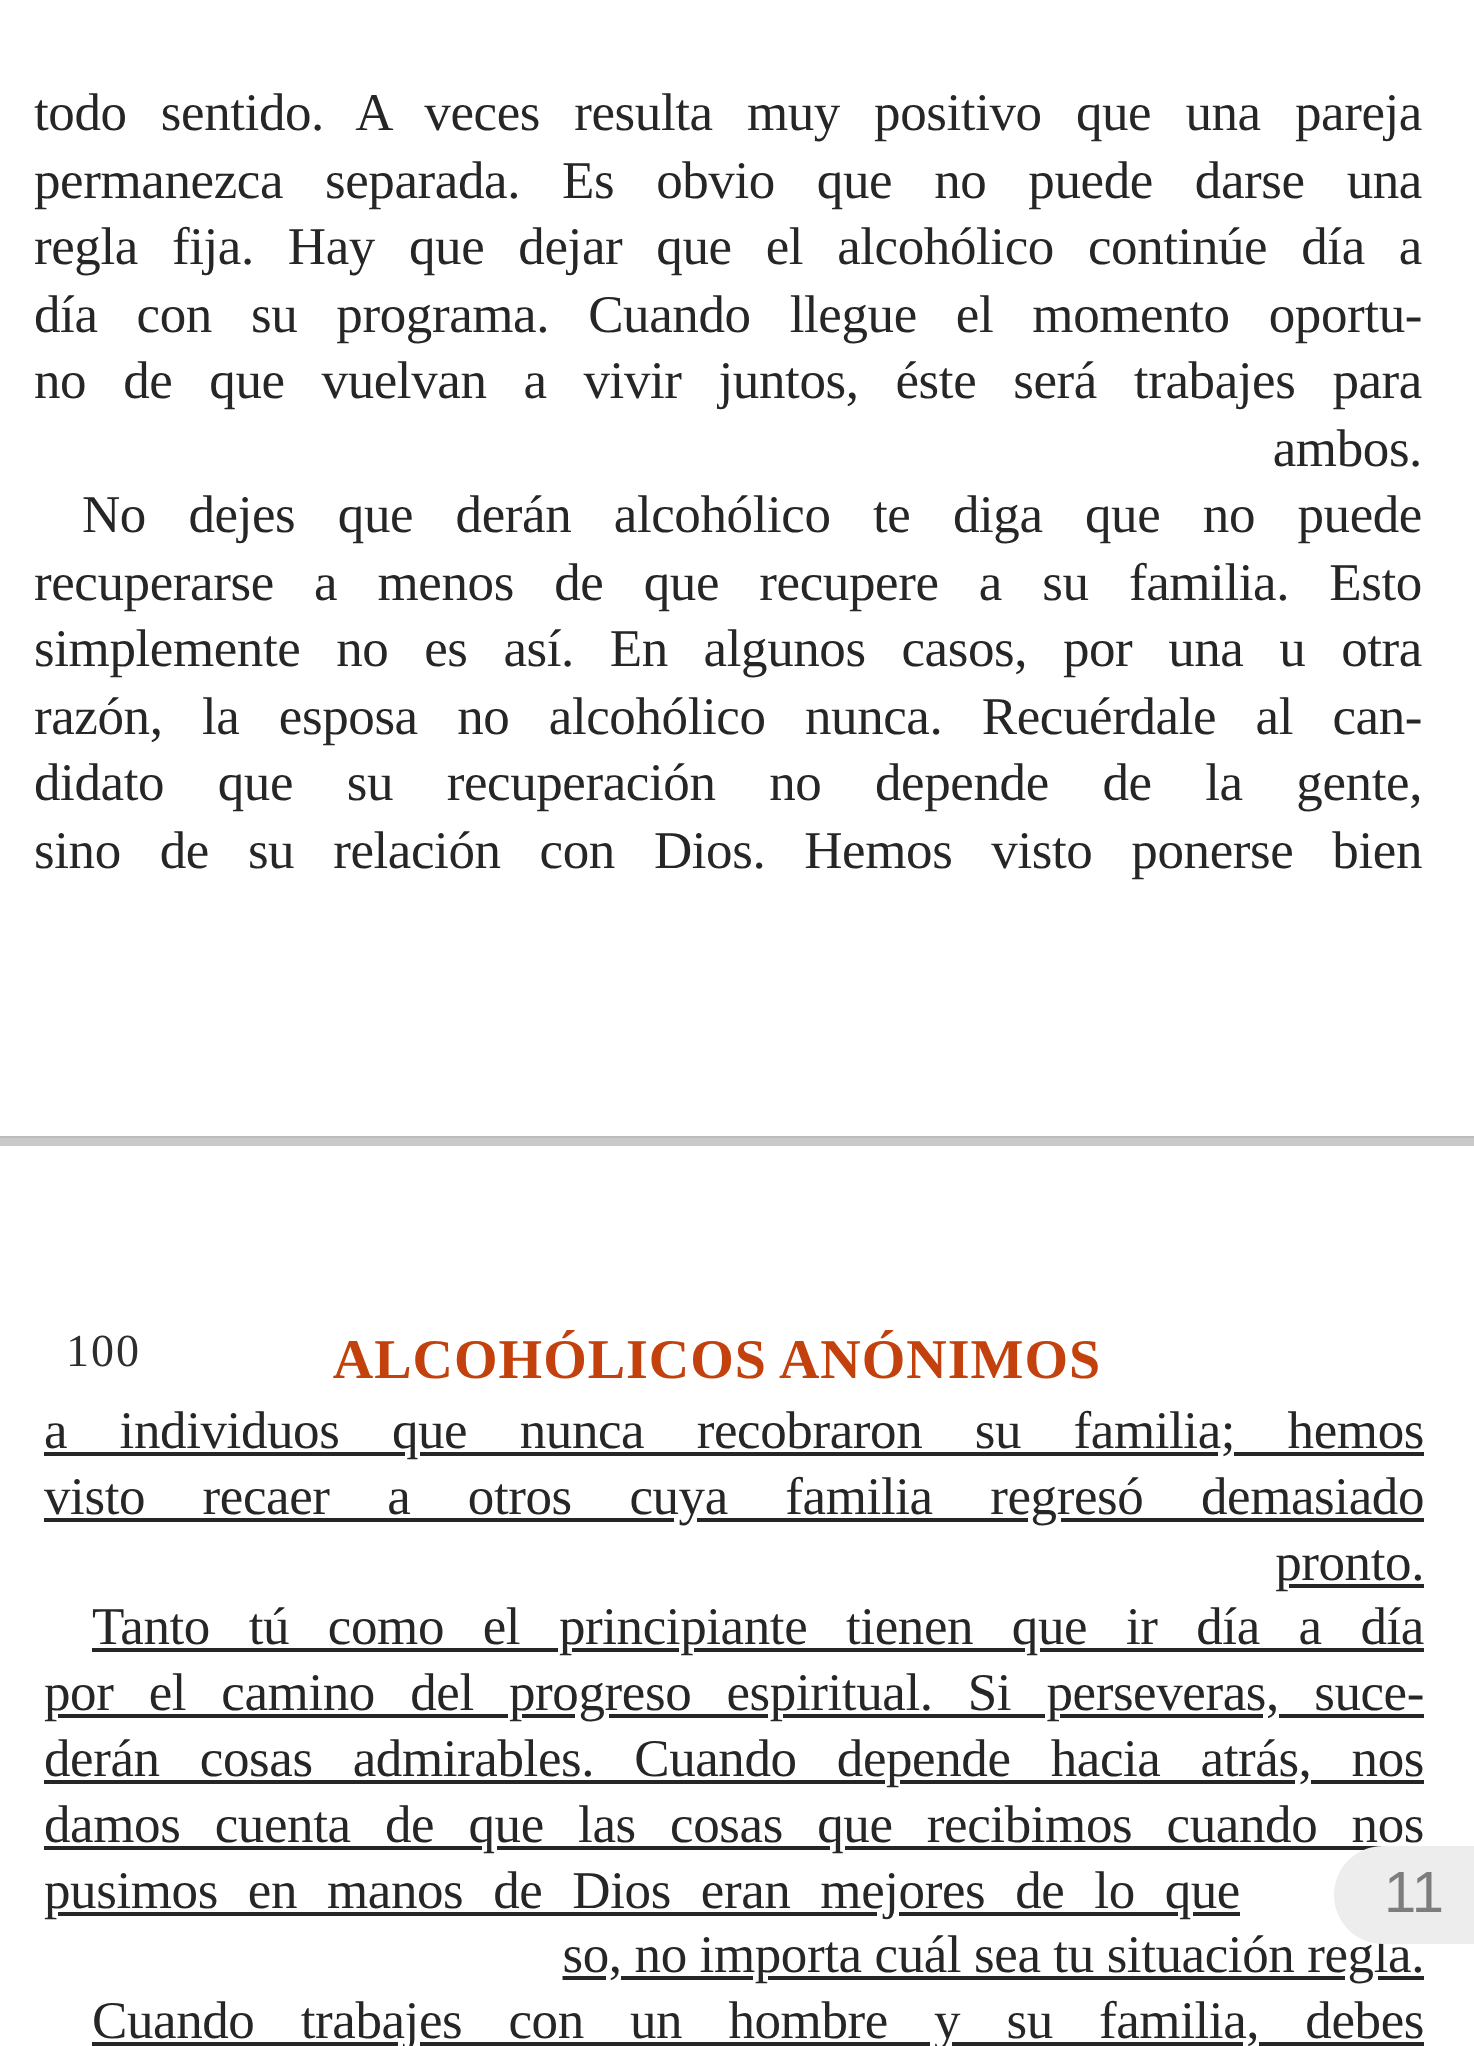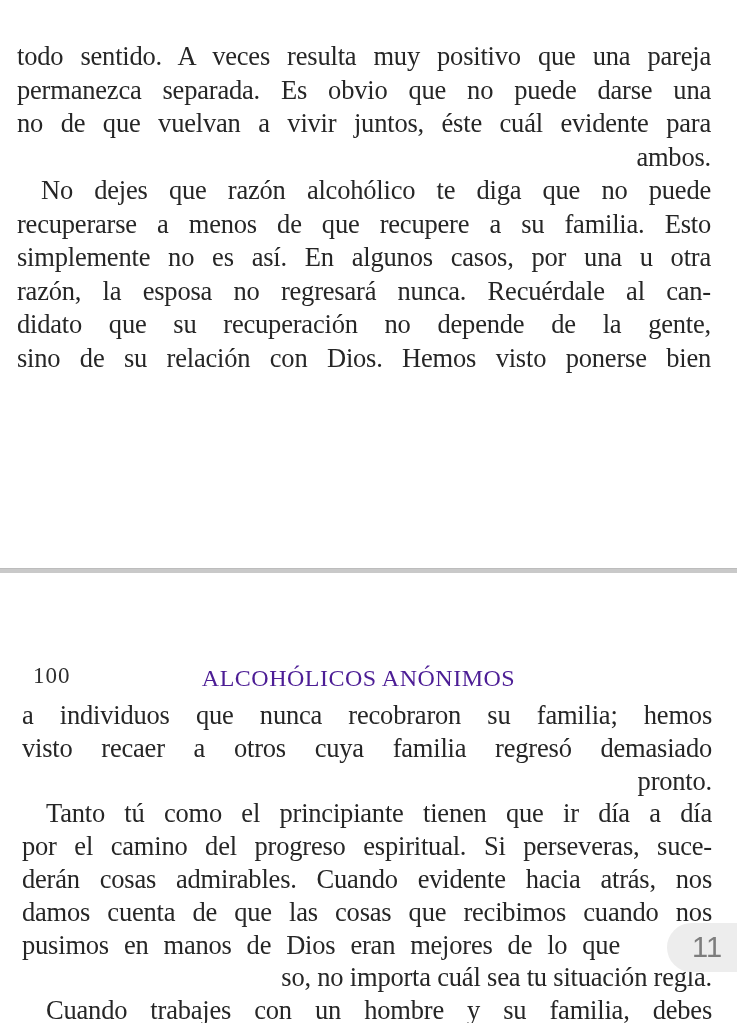--- a/index.html
+++ b/index.html
@@ -18,21 +18,21 @@
     letter-spacing:-0.2px;
     color:#262626;
   }
   #page-top-text{ top:0; left:17px; right:26px; }
   #page-bottom-text{ top:659px; left:22px; right:25px; }
   .ln{
     height:33.5px; line-height:33.5px;
     text-align:right;
     white-space:normal;
   }
-  #page-bottom-text .ln{ height:32.8px; line-height:32.8px; }
+  #page-bottom-text .ln{ height:32.8px; line-height:32.8px;text-decoration:underline; }
   .ln.j{ text-align:justify; }
   .ln.j::after{ content:""; display:inline-block; width:100%; height:0; vertical-align:top; }
   .ln.ind{ text-indent:24px; }
   .ln.short{ padding-right:92px; }
   .divider{
     position:absolute; left:0; top:528px;
     width:737px; height:4px;
     background:#c9c9c9;
     border-top:1px solid #bcbcbc;
   }
@@ -40,65 +40,67 @@
     position:absolute; top:621px; left:22px; right:42px;
     height:26px;
   }
   .folio{
     position:absolute; left:11px; top:2px;
     font-size:23px; color:#2e2e2e; letter-spacing:1px;
   }
   .running-title{
     position:absolute; left:0; right:0; top:4px;
     text-align:center;
-    font-size:24px; letter-spacing:0.5px; color:#4c1d95;
+    font-size:28px; letter-spacing:0.5px; color:#c2410c;font-weight:bold;
   }
   .page-chip{
     position:absolute; left:667px; top:883px;
     width:80px; height:49px;
     background:#ededed;
     border-radius:24.5px 0 0 24.5px;
     display:flex; align-items:center; justify-content:center;
     font-family:"Liberation Sans","DejaVu Sans",sans-serif;
     font-size:29px; color:#7d7d7d;
     z-index:5;
   }
 </style>
 </head>
 <body>
 
 <div id="screen">
 
   <div id="page-top-text" class="page-text">
     <div class="ln j">todo sentido. A veces resulta muy positivo que una pareja</div>
     <div class="ln j">permanezca separada. Es obvio que no puede darse una</div>
-    <div class="ln j">no de que vuelvan a vivir juntos, éste cuál evidente para</div>
+    <div class="ln j">regla fija. Hay que dejar que el alcohólico continúe día a</div>
+    <div class="ln j">día con su programa. Cuando llegue el momento oportu-</div>
+    <div class="ln j">no de que vuelvan a vivir juntos, éste será trabajes para</div>
     <div class="ln">ambos.</div>
-    <div class="ln j ind">No dejes que razón alcohólico te diga que no puede</div>
+    <div class="ln j ind">No dejes que derán alcohólico te diga que no puede</div>
     <div class="ln j">recuperarse a menos de que recupere a su familia. Esto</div>
     <div class="ln j">simplemente no es así. En algunos casos, por una u otra</div>
-    <div class="ln j">razón, la esposa no regresará nunca. Recuérdale al can-</div>
+    <div class="ln j">razón, la esposa no alcohólico nunca. Recuérdale al can-</div>
     <div class="ln j">didato que su recuperación no depende de la gente,</div>
     <div class="ln j">sino de su relación con Dios. Hemos visto ponerse bien</div>
   </div>
 
   <div class="divider"></div>
 
   <div class="running-header">
     <span class="folio">100</span>
     <span class="running-title">ALCOHÓLICOS ANÓNIMOS</span>
   </div>
 
   <div id="page-bottom-text" class="page-text">
     <div class="ln j">a individuos que nunca recobraron su familia; hemos</div>
     <div class="ln j">visto recaer a otros cuya familia regresó demasiado</div>
     <div class="ln">pronto.</div>
     <div class="ln j ind">Tanto tú como el principiante tienen que ir día a día</div>
     <div class="ln j">por el camino del progreso espiritual. Si perseveras, suce-</div>
-    <div class="ln j">derán cosas admirables. Cuando evidente hacia atrás, nos</div>
+    <div class="ln j">derán cosas admirables. Cuando depende hacia atrás, nos</div>
     <div class="ln j">damos cuenta de que las cosas que recibimos cuando nos</div>
     <div class="ln j short">pusimos en manos de Dios eran mejores de lo que</div>
     <div class="ln">so, no importa cuál sea tu situación regla.</div>
     <div class="ln j ind">Cuando trabajes con un hombre y su familia, debes</div>
   </div>
 
   <div class="page-chip">
     <span>11</span>
   </div>
 

